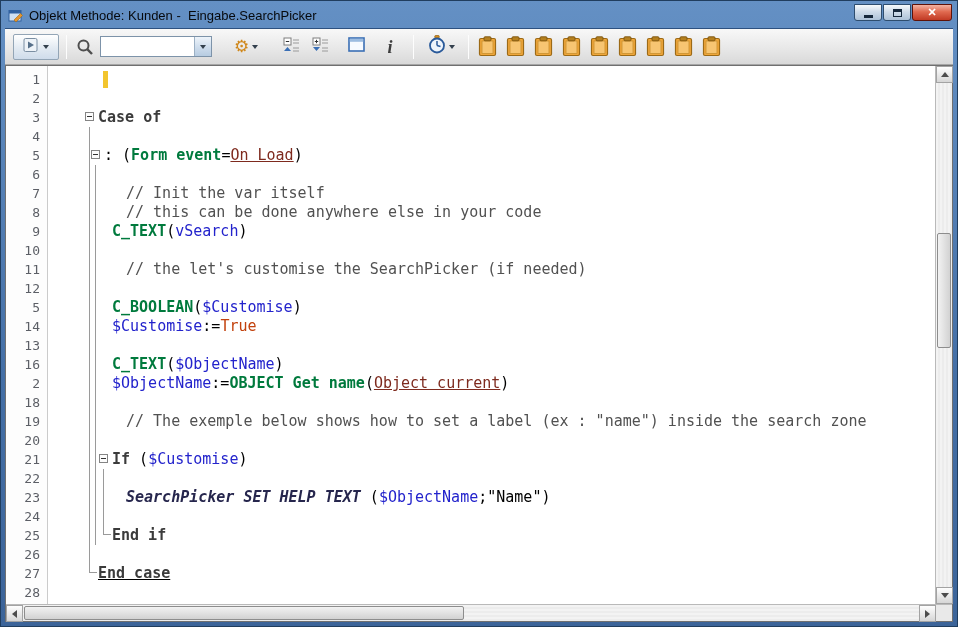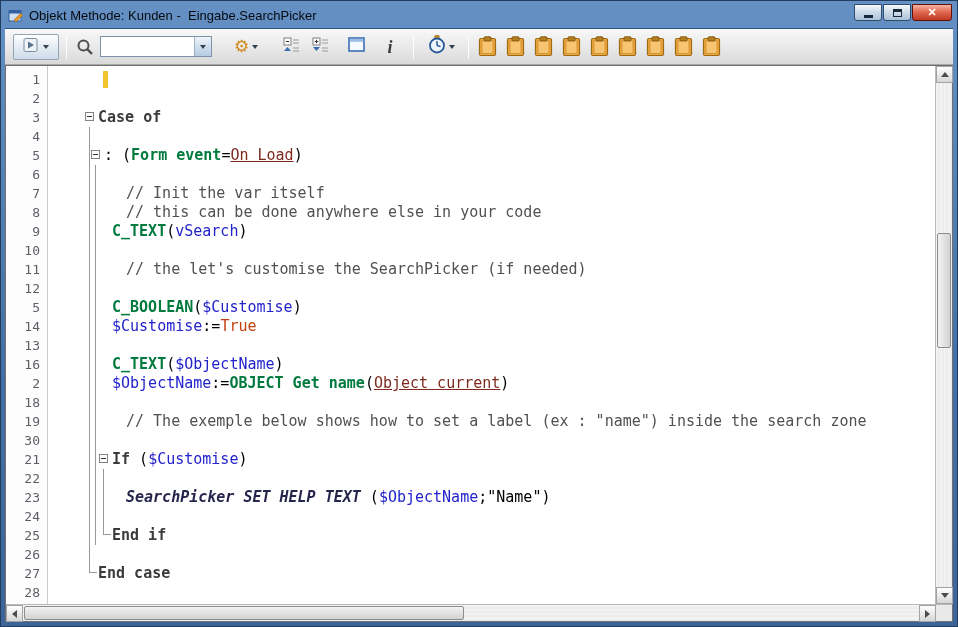--- a/index.html
+++ b/index.html
@@ -279,21 +279,21 @@
           <div>10</div>
           <div>11</div>
           <div>12</div>
           <div>5</div>
           <div>14</div>
           <div>13</div>
           <div>16</div>
           <div>2</div>
           <div>18</div>
           <div>19</div>
-          <div>30</div>
+          <div>20</div>
           <div>21</div>
           <div>22</div>
           <div>23</div>
           <div>24</div>
           <div>25</div>
           <div>26</div>
           <div>27</div>
           <div>28</div>
         </div>
       <div class="code-wrap">
@@ -322,21 +322,21 @@
             <div class="code-line" style="padding-left: 64px;"><span class="tok-var">$ObjectName</span><span class="tok-plain">:=</span><span class="tok-cmd">OBJECT Get name</span><span class="tok-plain">(</span><span class="tok-const">Object current</span><span class="tok-plain">)</span></div>
             <div class="code-line"></div>
             <div class="code-line" style="padding-left: 78px;"><span class="tok-comment">// The exemple below shows how to set a label (ex : "name") inside the search zone</span></div>
             <div class="code-line"></div>
             <div class="code-line" style="padding-left: 64px;"><span class="foldbox" style="left: 51px;"></span><span class="tok-kw">If</span><span class="tok-plain"> (</span><span class="tok-var">$Customise</span><span class="tok-plain">)</span></div>
             <div class="code-line"></div>
             <div class="code-line" style="padding-left: 78px;"><span class="tok-plugin">SearchPicker SET HELP TEXT</span><span class="tok-plain"> (</span><span class="tok-var">$ObjectName</span><span class="tok-plain">;</span><span class="tok-string">"Name"</span><span class="tok-plain">)</span></div>
             <div class="code-line"></div>
             <div class="code-line" style="padding-left: 64px;"><span class="tok-kw">End if</span></div>
             <div class="code-line"></div>
-            <div class="code-line" style="padding-left: 50px;"><span class="tok-kw">End case</span></div>
+            <div class="code-line" style="padding-left: 50px; text-decoration: underline;"><span class="tok-kw">End case</span></div>
             <div class="code-line"></div>
           </div>
       </div>
       <div class="vscroll">
         <div class="scroll-btn">
             <span class="tri tri-up"></span>
           </div>
         <div class="vtrack">
           <div class="vthumb"></div>
         </div>

